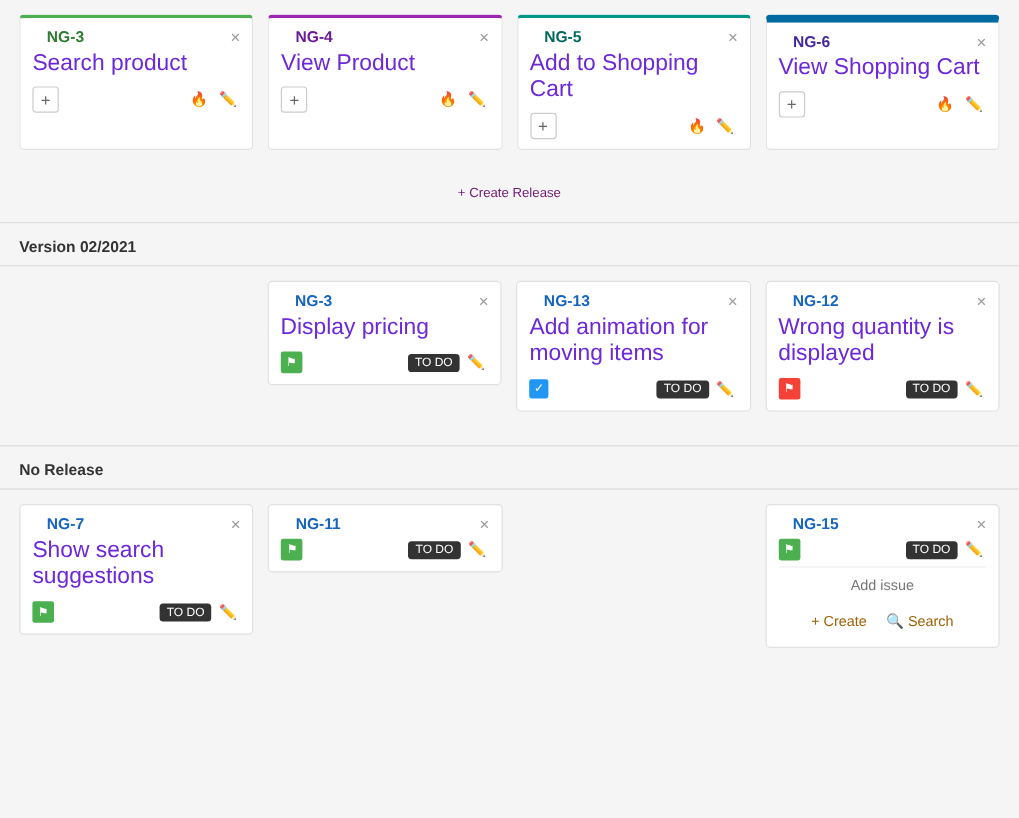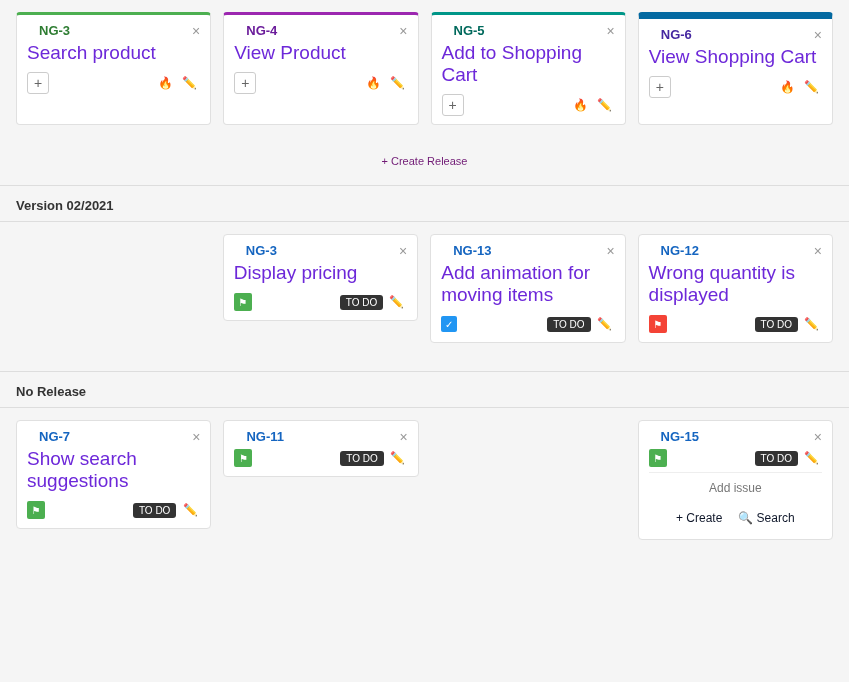--- a/index.html
+++ b/index.html
@@ -213,21 +213,21 @@
       display: flex;
       gap: 8px;
       justify-content: center;
       padding: 6px 4px 4px;
     }
 
     .action-btn {
       display: flex;
       align-items: center;
       gap: 4px;
-      color: #0f172a;
+      color: #a16207;
       font-size: 12px;
       cursor: pointer;
       padding: 2px 4px;
     }
   </style>
 </head>
 <body>
 
 <div>
   <div class="top-cards" id="top-cards-container">

